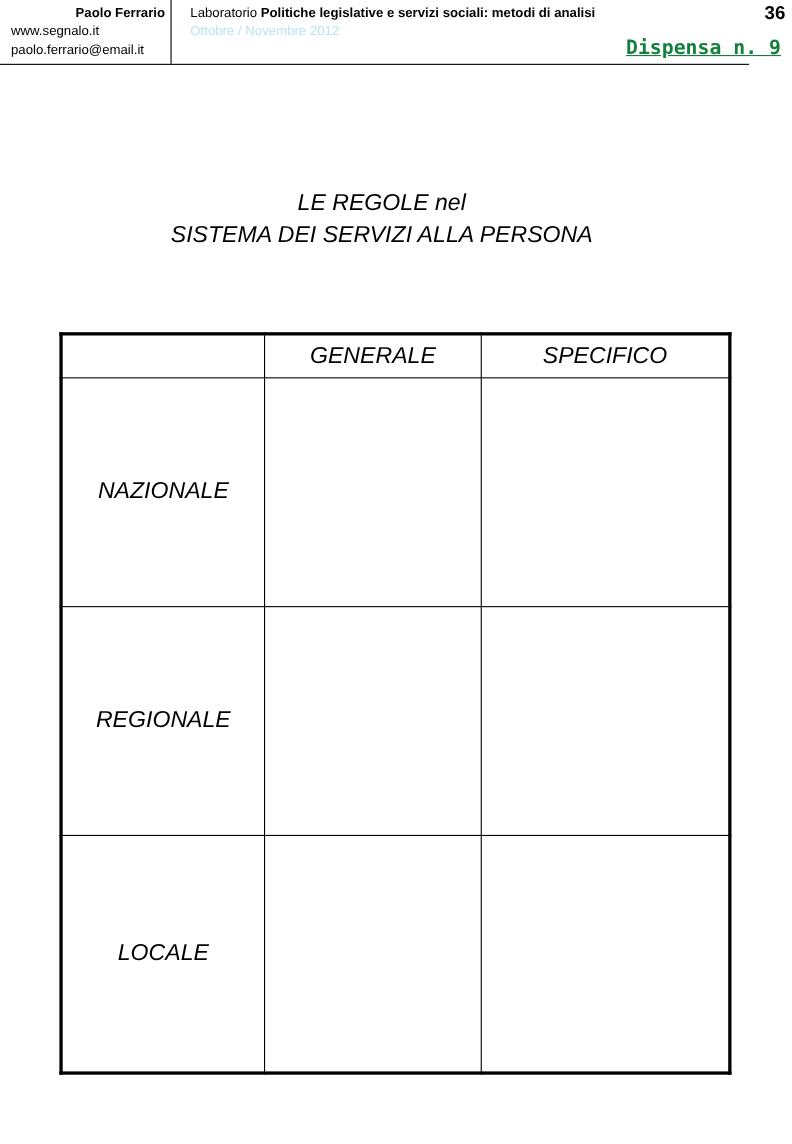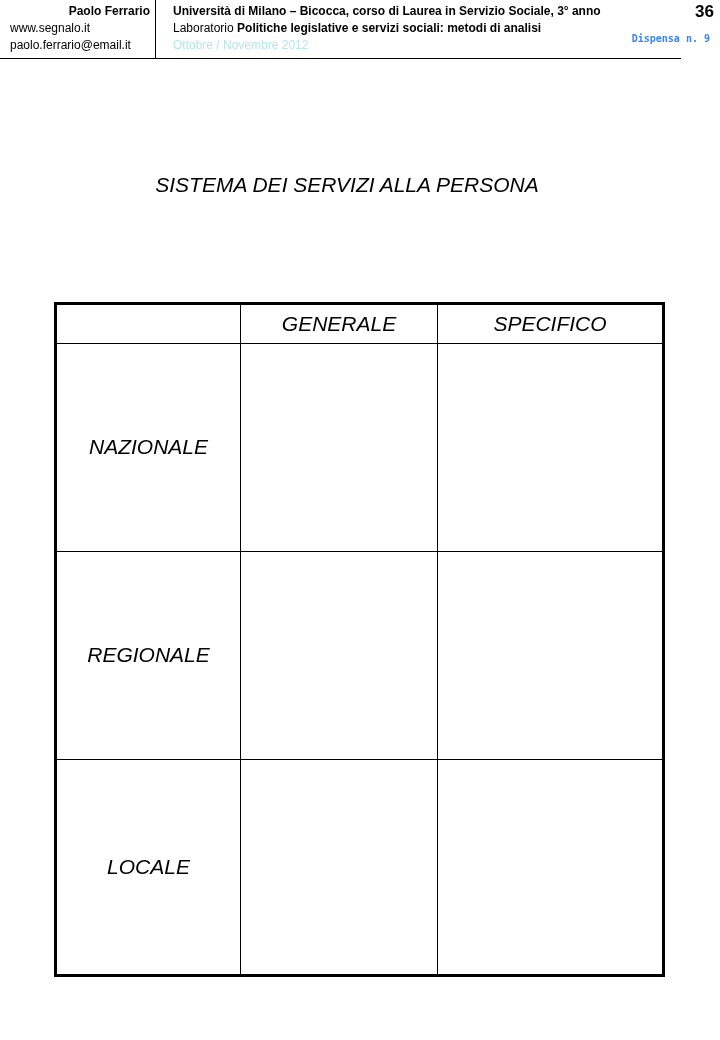--- a/index.html
+++ b/index.html
@@ -5,49 +5,49 @@
   html, body { margin:0; padding:0; background:#ffffff; }
   body { width:720px; height:1040px; position:relative; overflow:hidden; font-family:"Liberation Sans", sans-serif; color:#000; }
   .hdr-left { position:absolute; left:10px; top:3px; width:140px; font-size:12px; line-height:17px; }
   .hdr-left .name { font-weight:bold;text-align:right; }
   .vline { position:absolute; left:155px; top:0; width:1px; height:58px; background:#000; }
   .hline { position:absolute; left:0; top:58px; width:681px; height:1px; background:#000; }
   .hdr-mid { position:absolute; left:173px; top:3px; width:520px; font-size:12px; line-height:17px; }
   .hdr-mid .bold { font-weight:bold; }
   .hdr-mid .date { color:#b8e4ec; }
   .page-num { position:absolute; right:6px; top:2px; font-size:17px; font-weight:bold;margin-left:38px; }
-  .dispensa { position:absolute; right:10px; top:33px; font-family:"DejaVu Sans Mono", monospace; font-weight:bold; font-size:10px; color:#3b82f6; }
+  .dispensa { position:absolute; right:10px; top:33px; font-family:"DejaVu Sans Mono", monospace; font-weight:bold; font-size:18px; color:#15803d;text-decoration:underline; }
   .title { position:absolute; left:0; width:694px; top:170px; text-align:center; font-style:italic; font-size:21px; line-height:29px; }
   table { position:absolute; left:54px; top:302px; width:611px; height:675px; border-collapse:collapse; border:3px solid #000; }
   td { border:1px solid #000; font-style:italic; font-size:21px; text-align:center; vertical-align:middle; padding:0; }
   tr.head td { height:38px; }
   td.c0 { width:183px; }
   td.c1 { width:196px; }
 </style>
 </head>
 <body>
 
 <div class="hdr-left">
   <div class="name">Paolo Ferrario</div>
   <div>www.segnalo.it</div>
   <div>paolo.ferrario@email.it</div>
 </div>
 <div class="vline"></div>
 <div class="hline"></div>
 
 <div class="hdr-mid">
-  <div class="bold">Università di Milano – Bicocca, corso di  Laurea in Servizio Sociale, 3° anno</div>
   <div><span>Laboratorio </span><span class="bold">Politiche legislative e servizi sociali: metodi di analisi</span></div>
   <div class="date">Ottobre / Novembre 2012</div>
 </div>
 
 <div class="page-num">36</div>
 <div class="dispensa">Dispensa n. 9</div>
 
 <div class="title">
+  <div>LE REGOLE nel</div>
   <div>SISTEMA DEI SERVIZI ALLA PERSONA</div>
 </div>
 
 <table>
   <tbody>
       <tr class="head">
     <td class="c0"></td>
     <td class="c1">GENERALE</td>
     <td>SPECIFICO</td>
   </tr>

